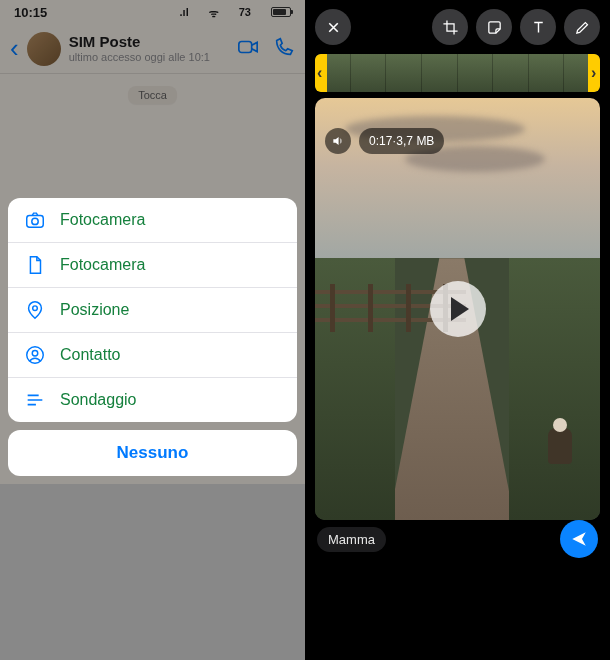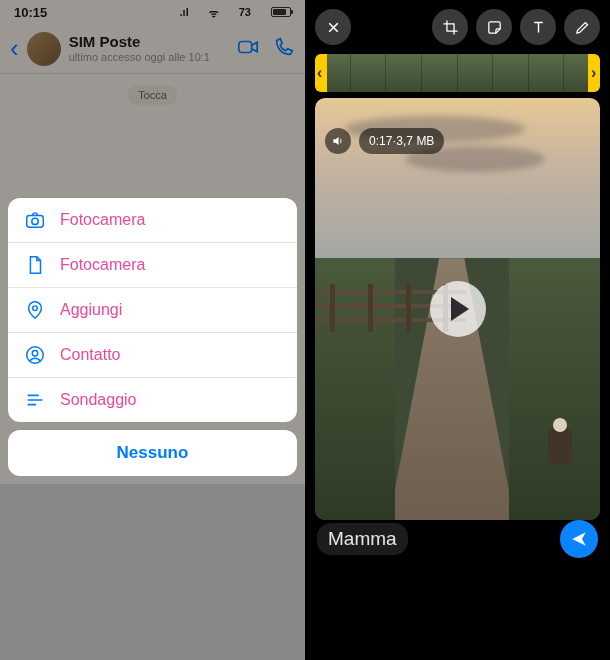--- a/index.html
+++ b/index.html
@@ -22,21 +22,21 @@
     .chat-subtitle { font-size: 11px; color: #8a8a8e; }
     .header-actions { display: flex; gap: 14px; color: #007aff; }
     .header-icon-svg { width: 22px; height: 22px; }
     .chat-body { flex: 1; position: relative; background: #efeae2; padding: 8px 12px; }
     .date-chip { display: block; margin: 4px auto 10px; width: max-content; background: #e4ddd5; color: #5f5f5f; font-size: 11px; padding: 3px 10px; border-radius: 8px; box-shadow: 0 1px 1px rgba(0,0,0,0.05); }
     .encryption-bubble { background: #fef7d1; color: #5a5a45; font-size: 11.5px; line-height: 1.35; padding: 8px 10px; border-radius: 8px; text-align: center; margin: 0 6px; box-shadow: 0 1px 1px rgba(0,0,0,0.06); }
     .lock-mini { font-size: 10px; }
     .dim-overlay { position: absolute; inset: 0; background: rgba(0,0,0,0.35); }
     .action-sheet { position: absolute; bottom: 0; left: 0; right: 0; padding: 8px; }
     .sheet-list { background: #fff; border-radius: 12px; overflow: hidden; }
-    .sheet-item { display: flex; align-items: center; gap: 14px; padding: 11px 16px; border-bottom: 0.5px solid #e2e2e7; font-size: 16px; color: #ec4899; }
+    .sheet-item { display: flex; align-items: center; gap: 14px; padding: 11px 16px; border-bottom: 0.5px solid #e2e2e7; font-size: 16px; color: #15803d; }
     .sheet-item:last-child { border-bottom: none; }
     .sheet-icon { width: 22px; height: 22px; display: flex; align-items: center; justify-content: center; color: #007aff; }
     .sheet-icon svg { width: 22px; height: 22px; }
     .cancel-btn { margin-top: 8px; background: #fff; border-radius: 12px; text-align: center; padding: 13px; font-size: 17px; font-weight: 600; color: #007aff; }
 
     
     .editor-top { height: 54px; display: flex; align-items: center; padding: 0 10px; gap: 8px; }
     .pill { width: 36px; height: 36px; border-radius: 18px; background: #3a3a3c; display: flex; align-items: center; justify-content: center; color: #fff; }
     .pill svg { width: 17px; height: 17px; }
     .editor-tools { margin-left: auto; display: flex; gap: 8px; }
@@ -70,21 +70,21 @@
     .meta-pill { background: rgba(0,0,0,0.55); color: #fff; border-radius: 14px; height: 26px; display: flex; align-items: center; justify-content: center; font-size: 12px; }
     .meta-circle { width: 26px; }
     .meta-circle svg { width: 14px; height: 14px; }
     .meta-text { padding: 0 10px; }
     .caption-row { display: flex; align-items: center; gap: 8px; padding: 10px 12px 6px; }
     .caption-input { flex: 1; display: flex; align-items: center; gap: 8px; background: #1c1c1e; border: 1px solid #3a3a3c; border-radius: 20px; height: 38px; padding: 0 12px; color: #8e8e93; font-size: 14px; }
     .caption-input svg { width: 16px; height: 16px; }
     .hd-button { width: 34px; height: 34px; border-radius: 17px; border: 1px solid #3a3a3c; display: flex; align-items: center; justify-content: center; }
     .hd-button svg { width: 18px; height: 18px; color: #fff; }
     .send-row { display: flex; align-items: center; gap: 8px; padding: 0 12px 10px; }
-    .recipient-chip { background: #1c1c1e; color: #e6e6e6; font-size: 19px; padding: 5px 11px; border-radius: 14px; }
+    .recipient-chip { background: #1c1c1e; color: #e6e6e6; font-size: 13px; padding: 5px 11px; border-radius: 14px; }
     .send-button { margin-left: auto; width: 38px; height: 38px; border-radius: 19px; background: #0a84ff; display: flex; align-items: center; justify-content: center; }
     .send-button svg { width: 18px; height: 18px; color: #fff; }
   </style>
 </head>
 <body>
 
 <div class="panel panel-left">
 
   <div class="status-bar">
     <span>10:15</span>
@@ -151,21 +151,21 @@
         <span>Fotocamera</span>
       </div>
 
       <div class="sheet-item">
         <span class="sheet-icon">
           <svg viewBox="0 0 24 24" fill="none" stroke="currentColor" stroke-width="1.6">
               <path d="M12 21s-7-6.5-7-11a7 7 0 0 1 14 0c0 4.5-7 11-7 11z"></path>
               <circle cx="12" cy="10" r="2.5"></circle>
             </svg>
         </span>
-        <span>Aggiungi</span>
+        <span>Posizione</span>
       </div>
 
       <div class="sheet-item">
         <span class="sheet-icon">
           <svg viewBox="0 0 24 24" fill="none" stroke="currentColor" stroke-width="1.6">
               <circle cx="12" cy="12" r="9"></circle>
               <circle cx="12" cy="10" r="3"></circle>
               <path d="M6 19c1.5-2.5 4-3.5 6-3.5s4.5 1 6 3.5"></path>
             </svg>
         </span>

